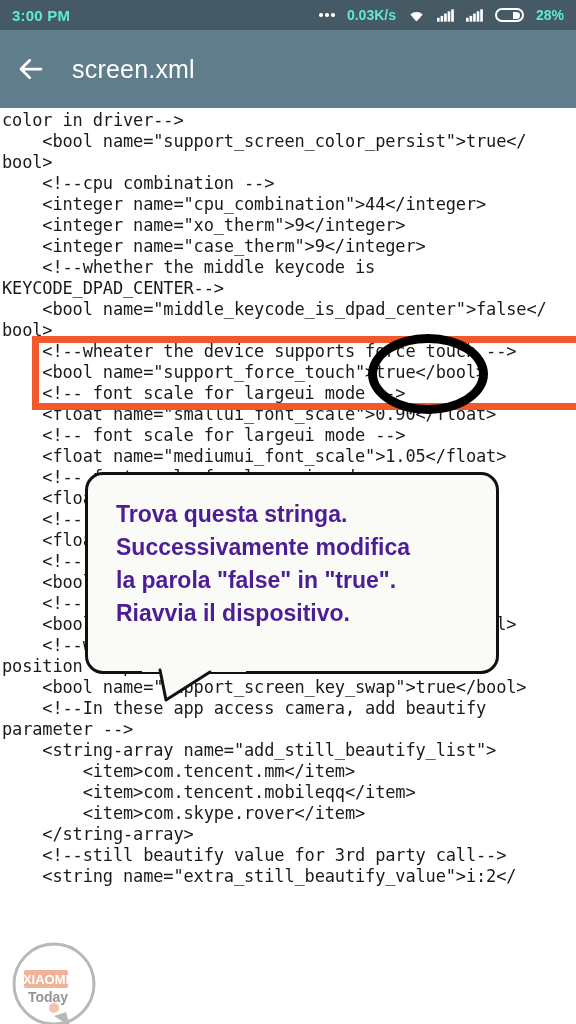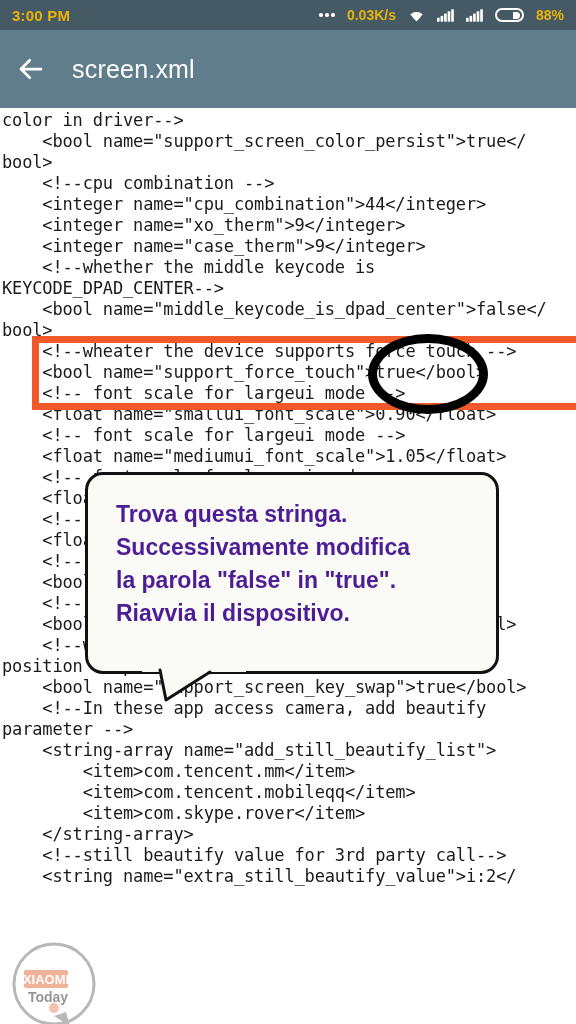--- a/index.html
+++ b/index.html
@@ -17,21 +17,21 @@
     overflow:hidden;
   }
 
   
   #statusbar {
     position:absolute; top:0; left:0;
     width:576px; height:30px;
     background:#455a64;
     display:flex; align-items:center;
     padding:0 12px;
-    color:#eab308;
+    color:#5eead4;
   }
   #status-time {
     font-size:15px; font-weight:bold;
     letter-spacing:0.2px;
     font-family:"Liberation Sans", sans-serif;
   }
   #status-right {
     margin-left:auto;
     display:flex; align-items:center; gap:12px;
   }
@@ -204,21 +204,21 @@
           <rect x="0" y="11" width="3.4" height="5" fill="#ffffff"></rect>
           <rect x="4.6" y="8.5" width="3.4" height="7.5" fill="#ffffff"></rect>
           <rect x="9.2" y="5.5" width="3.4" height="10.5" fill="#ffffff"></rect>
           <rect x="13.8" y="2.6" width="3.4" height="13.4" fill="#ffffff"></rect>
           <rect x="18.4" y="0" width="3.4" height="16" fill="#ffffff"></rect>
         </svg>
       </span>
 
       <span class="batt"></span>
 
-      <span id="status-batt-pct">88%</span>
+      <span id="status-batt-pct">28%</span>
     </div>
   </div>
 
   <div id="appbar">
     <div id="back-btn">
       <svg viewBox="0 0 24 24">
         <path d="M20 12 H5 M11 5 L4 12 L11 19" stroke="#ffffff" stroke-width="2.2" fill="none" stroke-linecap="round" stroke-linejoin="round"></path>
       </svg>
     </div>
     <div id="app-title">screen.xml</div>

